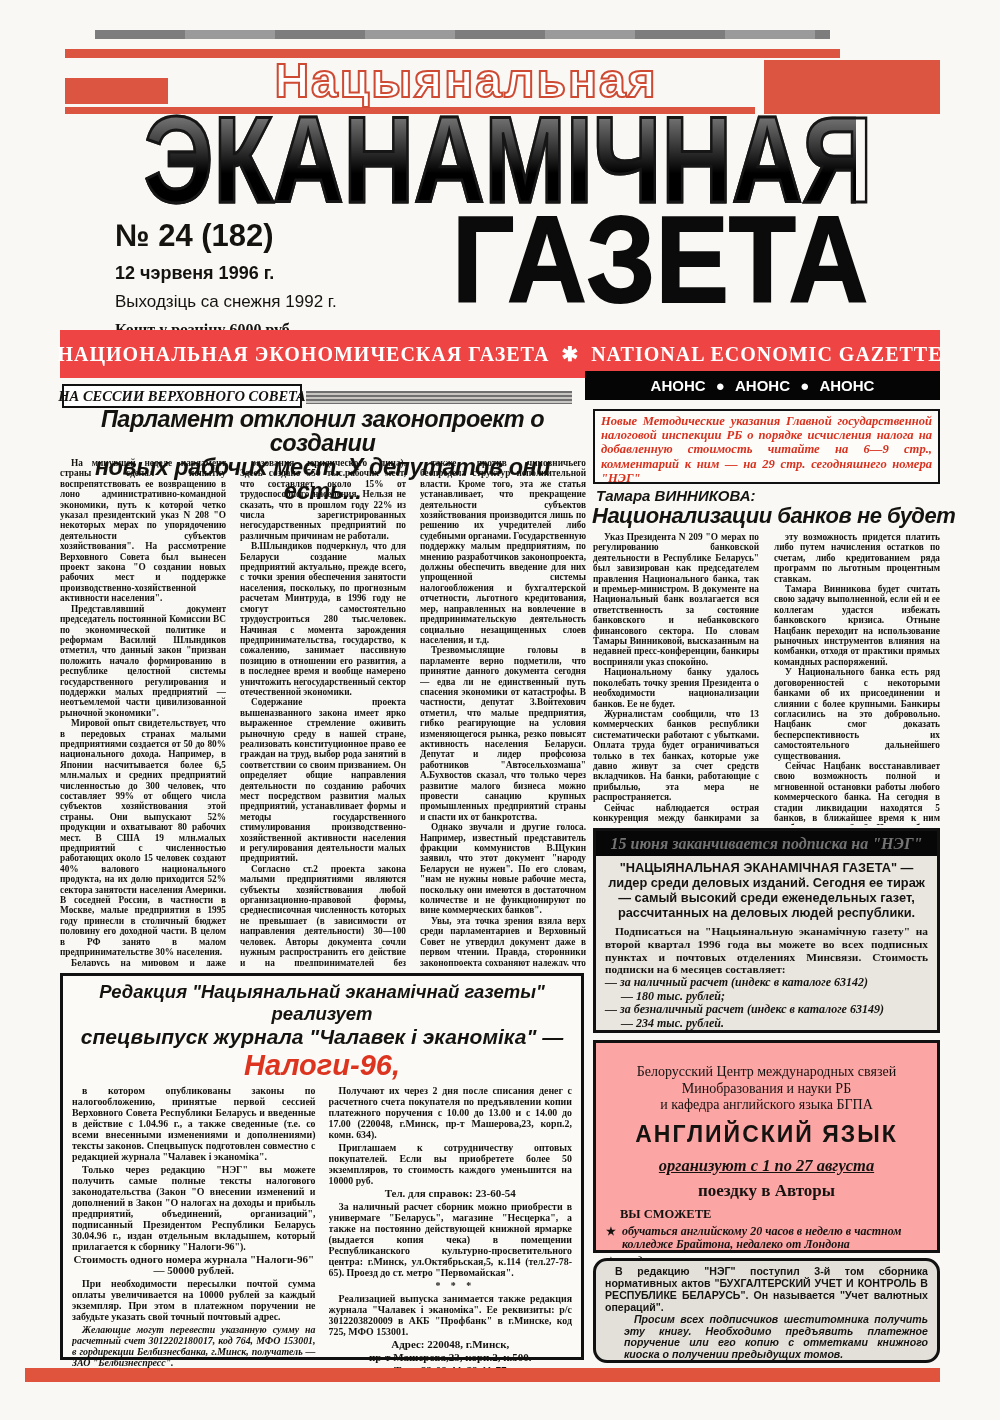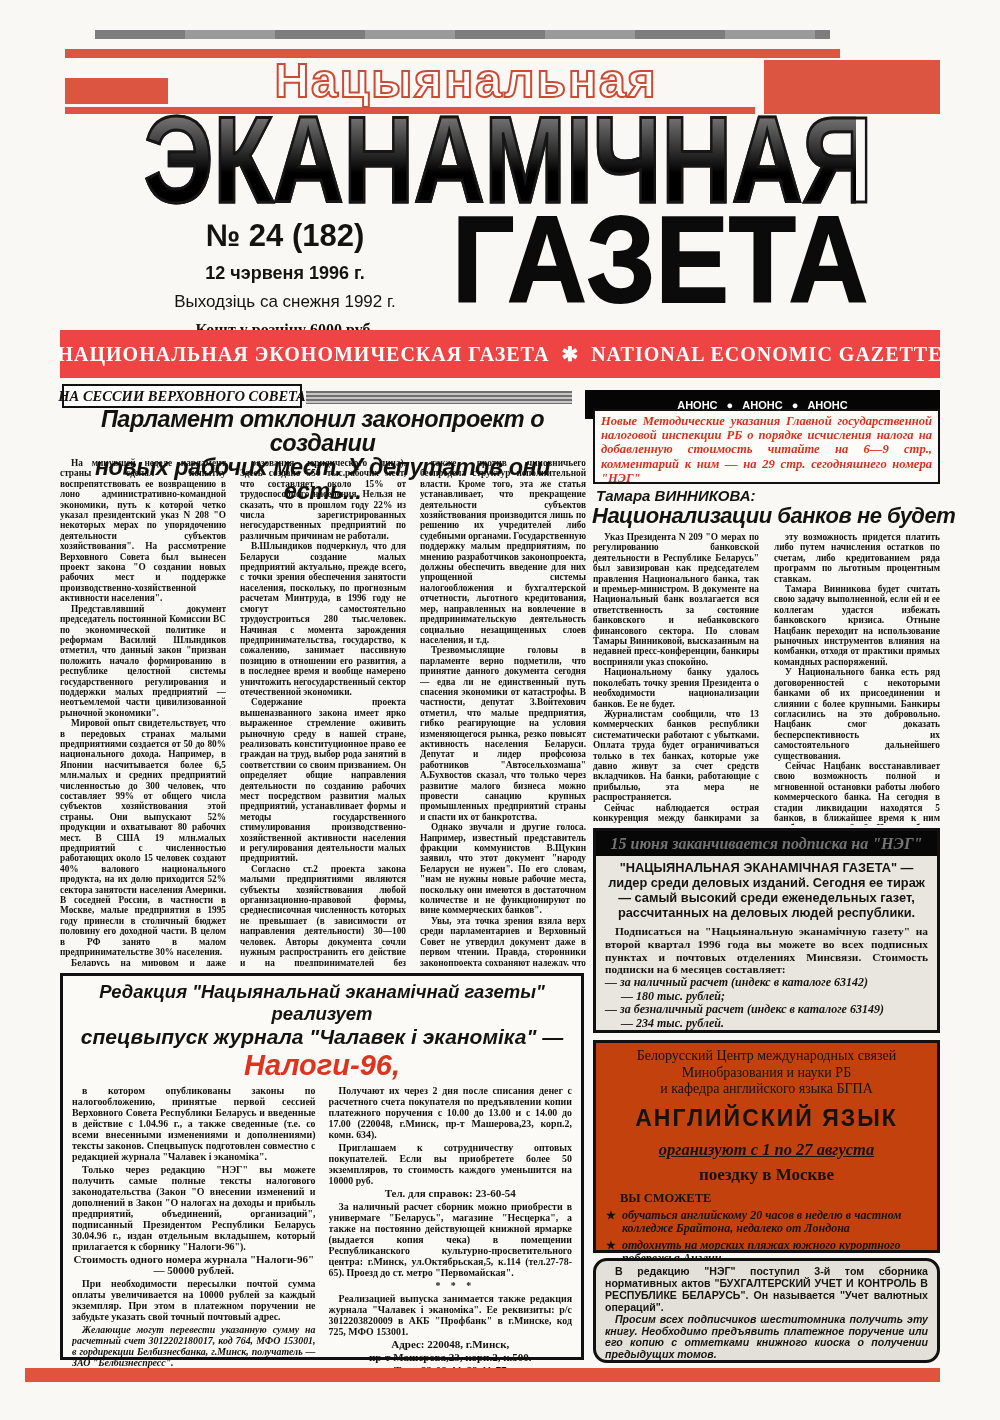--- a/index.html
+++ b/index.html
@@ -16,21 +16,21 @@
   .pretitle{left:170px;top:56px;width:592px;height:52px;text-align:center;
      font-family:"Liberation Sans",sans-serif;font-weight:bold;font-size:48px;line-height:50px;
      color:#fff;-webkit-text-stroke:2px #cf4a33;letter-spacing:2px;white-space:nowrap;}
   .title1{left:55px;top:104px;width:890px;text-align:center;font-family:"Liberation Sans",sans-serif;
      font-weight:bold;font-size:122px;line-height:112px;white-space:nowrap;transform:scaleX(.8);
      -webkit-text-stroke:3px #161616;background:linear-gradient(#8d8d8d,#000 62%);
      -webkit-background-clip:text;background-clip:text;color:transparent;}
   .title2{left:452px;top:204px;width:492px;font-family:"Liberation Sans",sans-serif;font-weight:bold;
      font-size:122px;line-height:112px;white-space:nowrap;transform:scaleX(.9);transform-origin:left;
      color:#0b0b0b;-webkit-text-stroke:2px #0b0b0b;}
-  .issue{left:115px;top:218px;width:340px;text-align:center;font-family:"Liberation Sans",sans-serif;}
+  .issue{left:115px;top:218px;width:340px;text-align:left;font-family:"Liberation Sans",sans-serif;}
   .issue .num{font-size:31px;font-weight:bold;}
   .issue .date{font-size:18px;font-weight:bold;margin-top:9px;}
   .issue .since{font-size:17px;margin-top:8px;}
   .issue .price{font-family:"Liberation Serif",serif;font-size:16px;font-weight:bold;margin-top:9px;}
   .banner{left:60px;top:330px;width:880px;height:48px;background:#ef4444;color:#fff;
      display:flex;align-items:center;justify-content:center;gap:12px;
      font-family:"Liberation Serif",serif;font-weight:bold;font-size:20px;letter-spacing:1px;white-space:nowrap;}
   
   .label-box{left:62px;top:384px;width:236px;height:20px;border:2px solid #111;background:#fff;
      display:flex;align-items:center;justify-content:center;font-style:italic;font-weight:bold;font-size:14.5px;white-space:nowrap;}
@@ -49,61 +49,61 @@
   .nalogi .h1{font-family:"Liberation Sans",sans-serif;font-weight:bold;font-style:italic;font-size:18.5px;text-align:center;line-height:22px;}
   .nalogi .h2{font-family:"Liberation Sans",sans-serif;font-weight:bold;font-style:italic;font-size:21px;text-align:center;line-height:24px;}
   .nalogi .h3{font-family:"Liberation Sans",sans-serif;font-weight:bold;font-style:italic;font-size:29px;color:#dd3420;text-align:center;line-height:32px;}
   .nalogi-cols{display:flex;gap:13px;margin-top:4px;height:292px;overflow:hidden;}
   .nalogi-col{width:246px;font-size:9.9px;line-height:11px;font-weight:bold;text-align:justify;overflow:hidden;}
   .nalogi-col p{margin:0 0 2px;text-indent:10px;}
   .nalogi-col .center{text-align:center;text-indent:0;font-size:11px;}
   .nalogi-col .ital{font-style:italic;}
   .stars{text-align:center;text-indent:0;letter-spacing:4px;}
   
-  .anons{left:585px;top:390px;width:355px;height:29px;background:#050505;color:#fff;
+  .anons{left:585px;top:371px;width:355px;height:29px;background:#050505;color:#fff;
      display:flex;align-items:center;justify-content:center;gap:0;
-     font-family:"Liberation Sans",sans-serif;font-weight:bold;font-size:11px;word-spacing:6px;}
+     font-family:"Liberation Sans",sans-serif;font-weight:bold;font-size:15px;word-spacing:6px;}
   .anons-note{left:593px;top:409px;width:347px;height:75px;border:2px solid #111;background:#fdfcf9;
      box-sizing:border-box;padding:3px 6px;color:#d8321f;font-weight:bold;font-style:italic;
      font-size:12.6px;line-height:14.2px;text-align:justify;}
   .byline{left:596px;top:487px;font-family:"Liberation Sans",sans-serif;font-weight:bold;font-style:italic;font-size:15px;}
   .bank-head{left:592px;top:503px;width:348px;font-family:"Liberation Sans",sans-serif;
      font-weight:bold;font-style:italic;font-size:22px;letter-spacing:-.5px;white-space:nowrap;}
   .bank-cols{left:593px;top:532px;width:347px;height:293px;gap:15px;}
   
   .subbox{left:593px;top:828px;width:347px;height:205px;border:3px solid #111;background:#e9e6e0;
      box-sizing:border-box;}
   .subbox .bar{background:#070707;color:#737373;height:25px;display:flex;align-items:center;justify-content:center;
      font-weight:bold;font-style:italic;font-size:16px;white-space:nowrap;}
   .subbox .lead{font-family:"Liberation Sans",sans-serif;font-weight:bold;font-size:12.8px;line-height:15px;
      text-align:center;padding:4px 8px 0;}
   .subbox .body{font-weight:bold;font-size:11.4px;line-height:12.8px;text-align:justify;padding:5px 9px 0;}
   .subbox .body p{margin:0;text-indent:10px;}
   .subbox .item{font-weight:bold;font-style:italic;font-size:12px;line-height:13.5px;padding:0 9px;}
   .subbox .item .amt{padding-left:16px;}
   
-  .engbox{left:593px;top:1040px;width:347px;height:213px;border:3px solid #111;background:#c2410c;
-     box-sizing:border-box;padding:5px 10px;text-align:center;}
+  .engbox{left:593px;top:1040px;width:347px;height:213px;border:3px solid #111;background:#fca5a5;
+     box-sizing:border-box;padding:21px 10px;text-align:center;}
   .engbox .org{font-size:14px;line-height:16.5px;}
   .engbox .lead{font-family:"Liberation Sans",sans-serif;font-weight:bold;font-size:16.5px;margin-top:5px;}
   .engbox .etitle{font-family:"Liberation Sans",sans-serif;font-weight:bold;font-size:23px;letter-spacing:2px;margin-top:7px;}
   .engbox .dates{font-weight:bold;font-style:italic;font-size:16.5px;text-decoration:underline;margin-top:8px;text-align:center;}
   .engbox .dest{font-weight:bold;font-size:17px;margin-top:5px;}
   .engbox .youcan{font-weight:bold;font-size:12.5px;text-align:left;margin-top:6px;padding-left:14px;}
   .engbox .bullet{display:flex;gap:6px;text-align:left;font-weight:bold;font-style:italic;
      font-size:12px;line-height:13.5px;margin-top:3px;}
   .engbox .star{font-style:normal;font-size:11px;line-height:13.5px;}
   .engbox .price{font-family:"Liberation Sans",sans-serif;font-size:14px;margin-top:6px;}
   .engbox .price b{font-weight:bold;}
   
   .bookbox{left:593px;top:1258px;width:347px;height:105px;border:3px solid #111;border-radius:14px;
      background:#e3e0da;box-sizing:border-box;padding:5px 9px;font-family:"Liberation Sans",sans-serif;
      font-weight:bold;font-size:10.6px;line-height:11.9px;text-align:justify;overflow:hidden;}
   .bookbox p{margin:0;text-indent:10px;}
-  .bookbox .p2{font-style:italic;}
+  .bookbox .p2{font-style:italic;margin-left:19px;}
   .bottom-redbar{left:25px;top:1368px;width:915px;height:14px;background:#e0543d;}
 </style>
 </head>
 <body>
 
 <div class="page">
 
   <div class="abs grey-strip"></div>
   <div class="abs red redbar1"></div>
   <div class="abs red redblock-l"></div>
@@ -223,21 +223,21 @@
   </div>
 
   <div class="abs engbox">
     <div class="org">
       <div>Белорусский Центр международных связей</div>
       <div>Минобразования и науки РБ</div>
       <div>и кафедра английского языка БГПА</div>
     </div>
     <div class="etitle">АНГЛИЙСКИЙ ЯЗЫК</div>
     <div class="dates">организуют с 1 по 27 августа</div>
-    <div class="dest">поездку в Москве</div>
+    <div class="dest">поездку в Авторы</div>
     <div class="youcan">ВЫ СМОЖЕТЕ</div>
     <div class="bullet">
       <span class="star">★</span>
       <span>обучаться английскому 20 часов в неделю в частном колледже Брайтона, недалеко от Лондона</span>
     </div>
     <div class="bullet">
       <span class="star">★</span>
       <span>отдохнуть на морских пляжах южного курортного побережья Англии</span>
     </div>
     <div class="price">

